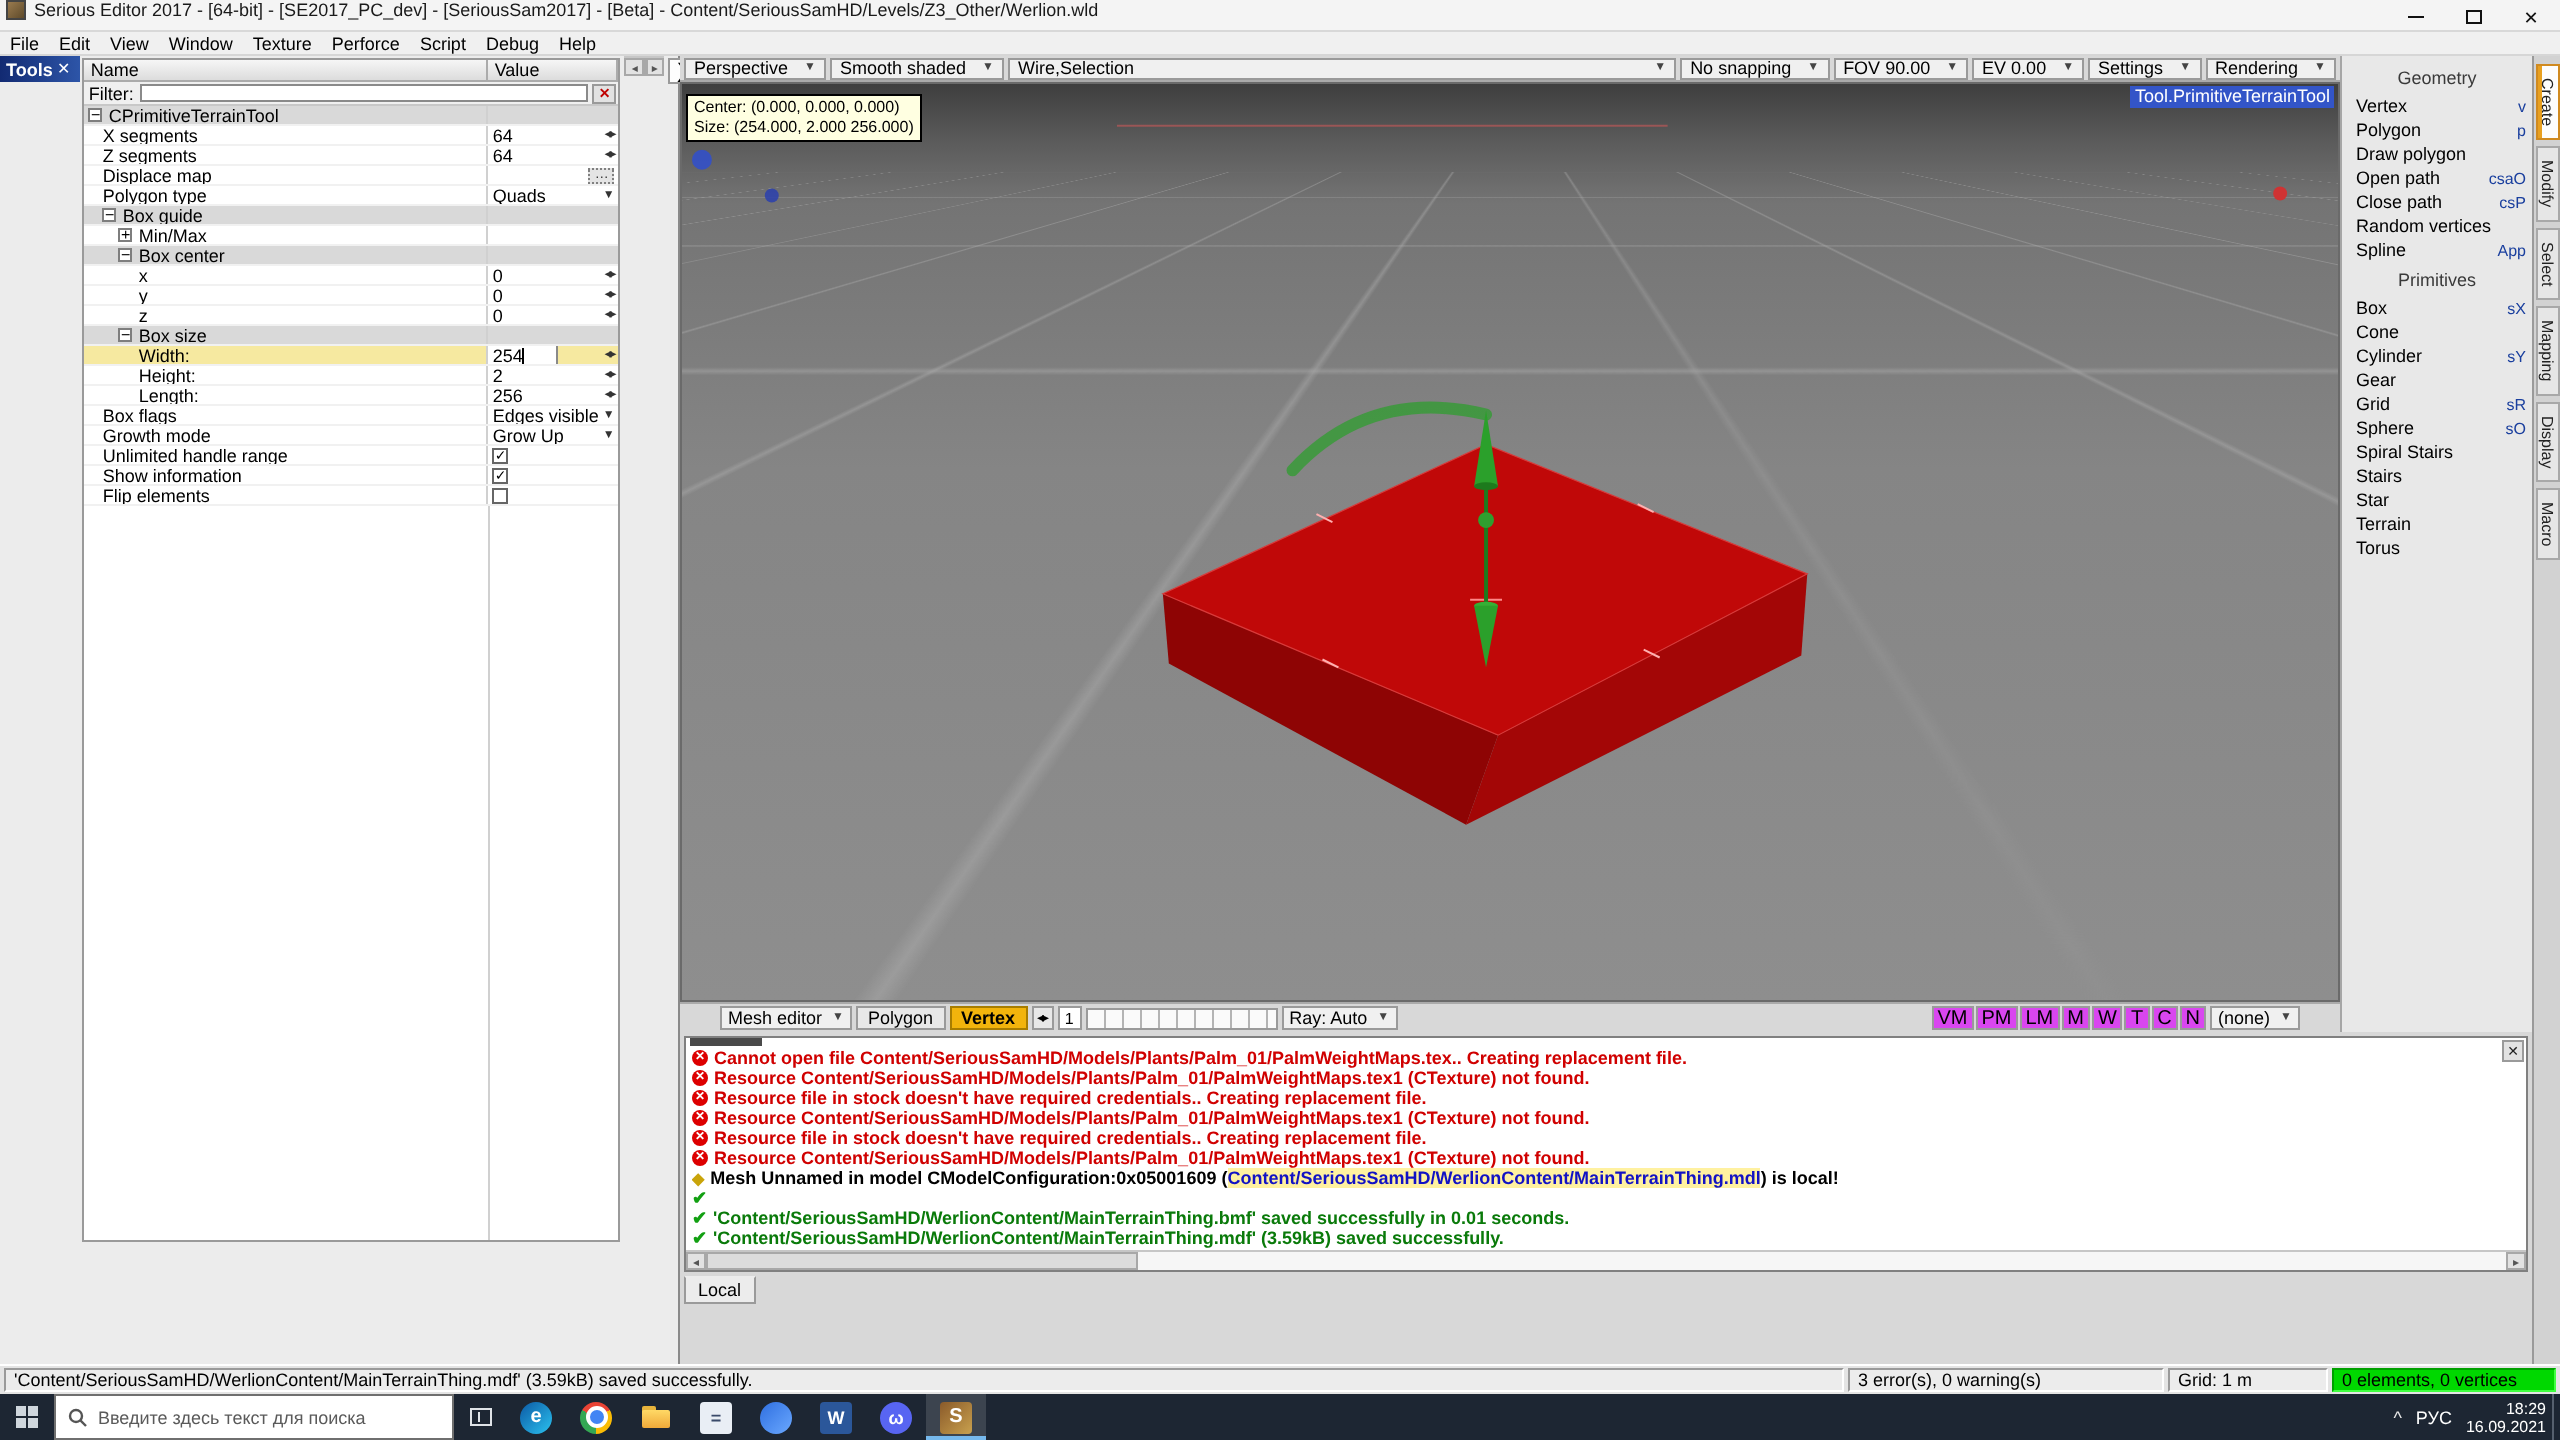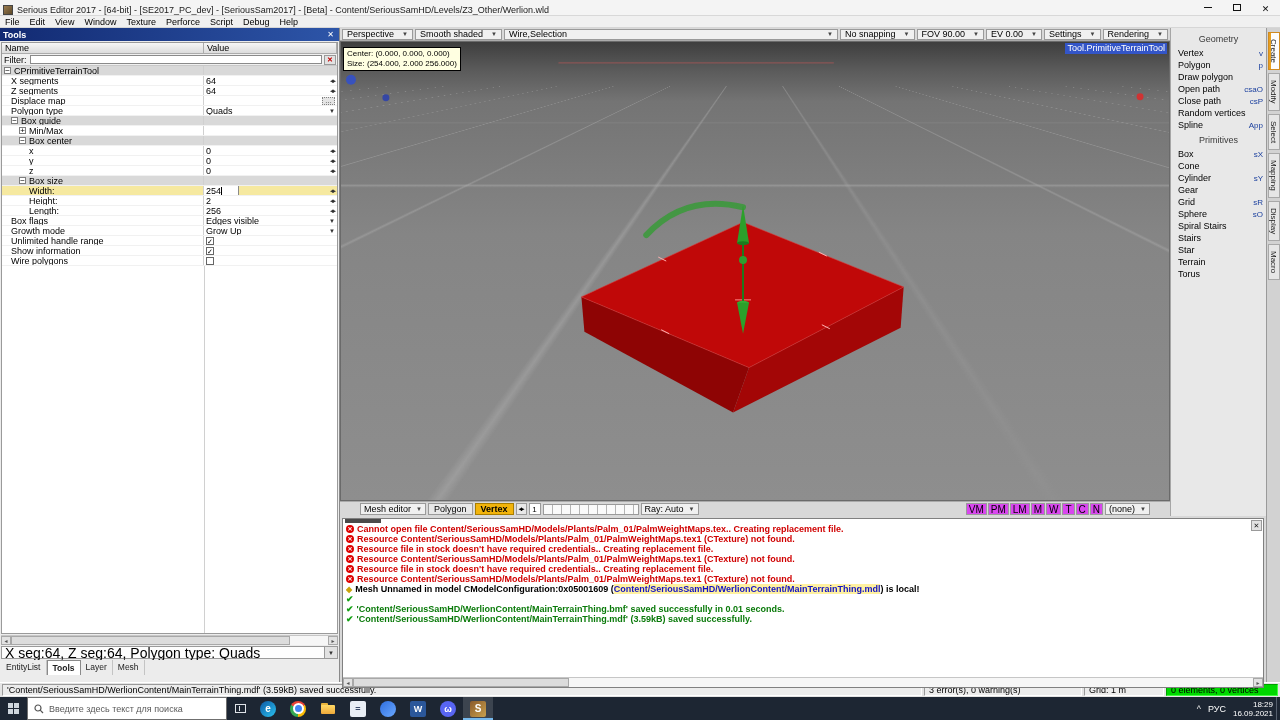--- a/index.html
+++ b/index.html
@@ -1,37 +1,37 @@
 <!DOCTYPE html>
 <html><head>
 <meta charset="utf-8">
 <style>
   *{box-sizing:border-box; margin:0; padding:0;}
   html,body{width:1280px;height:720px;overflow:hidden;background:#000;}
   body{font-family:"Liberation Sans", sans-serif; -webkit-font-smoothing:antialiased;}
   #root{width:1280px;height:720px;display:flex;flex-direction:column;background:#f0f0f0;}
 
   
-  .titlebar{height:16px;background:#f4f4f4;display:flex;align-items:flex-end;padding-left:3px;border-bottom:1px solid #d8d8d8;}
+  .titlebar{height:16px;background:#f4f4f4;display:flex;align-items:flex-start;padding-left:3px;border-bottom:1px solid #d8d8d8;}
   .app-ico{width:10px;height:10px;background:linear-gradient(135deg,#9a7b4f,#5e4a2a);border:1px solid #444;margin-right:4px;flex:none;}
   .title-text{font-size:9px;color:#1a1a1a;white-space:nowrap;overflow:hidden;flex:1;}
   .win-ctrl{width:29px;height:16px;display:flex;align-items:center;justify-content:center;flex:none;}
   .ic-min{width:8px;border-bottom:1px solid #111;height:1px;display:block;}
   .ic-max{width:8px;height:7px;border:1px solid #111;display:block;}
   .ic-close::before{content:"✕";font-size:9px;color:#111;}
 
   
   .menubar{height:12px;background:#f0f0f0;display:flex;align-items:center;border-bottom:1px solid #d6d6d6;}
   .menu-item{font-size:9px;line-height:12px;padding:0 5px;color:#000;}
 
   
   .main{height:654px;display:flex;min-height:0;}
 
   
-  .left-panel{width:340px;flex:none;display:flex;flex-direction:column;background:#ececec;border-right:1px solid #8a8a8a;}
+  .left-panel{width:340px;flex:none;display:flex;flex-direction:row;background:#ececec;border-right:1px solid #8a8a8a;}
   .lp-header{height:13px;background:linear-gradient(90deg,#122a72,#2d55a8);display:flex;align-items:center;padding:0 3px;flex:none;}
   .lp-title{color:#fff;font-size:9px;font-weight:bold;flex:1;}
   .lp-close{width:11px;height:10px;display:flex;align-items:center;justify-content:center;}
   .lp-close::before{content:"✕";color:#fff;font-size:8px;}
   .pg-box{flex:none;display:flex;flex-direction:column;background:#fff;border:1px solid #9a9a9a;margin:1px;height:592px;}
   .pg-colheads{display:flex;height:11px;flex:none;}
   .pg-colheads .col{background:linear-gradient(#f6f6f6,#dcdcdc);border-right:1px solid #ababab;border-bottom:1px solid #ababab;font-size:9px;line-height:10px;padding-left:3px;color:#000;}
   .col-name{width:202px;}
   .col-value{flex:1;}
   .pg-filter{height:12px;display:flex;align-items:center;background:#f0f0f0;border-bottom:1px solid #c8c8c8;padding:1px 1px 1px 2px;flex:none;}
@@ -120,21 +120,21 @@
   .rp-header{text-align:center;color:#3a3a3a;font-size:9px;margin:4px 0 3px;}
   .rp-item{height:12px;display:flex;align-items:center;padding:0 3px 0 7px;font-size:9px;white-space:nowrap;}
   .rp-short{margin-left:auto;color:#1a3f9e;font-size:8px;}
 
   
   .side-strip{width:14px;flex:none;background:#d2d2d2;border-left:1px solid #9a9a9a;display:flex;flex-direction:column;align-items:center;gap:3px;padding-top:4px;}
   .side-tab{writing-mode:vertical-rl;font-size:8px;color:#222;background:#e6e6e6;border:1px solid #a8a8a8;padding:6px 0;width:12px;display:flex;align-items:center;justify-content:center;white-space:nowrap;}
   .side-tab.sel{background:#fdfdfd;border-color:#d08a20;box-shadow:inset 2px 0 0 #e8a020;}
 
   
-  .log-panel{height:170px;flex:none;margin:2px 2px 0 2px;background:#fff;border:1px solid #808080;position:relative;overflow:hidden;display:flex;flex-direction:column;}
+  .log-panel{height:118px;flex:none;margin:2px 2px 0 2px;background:#fff;border:1px solid #808080;position:relative;overflow:hidden;display:flex;flex-direction:column;}
   .log-grip{position:absolute;top:0;left:2px;width:36px;height:4px;background:#4a4a4a;}
   .log-close{position:absolute;top:1px;right:1px;width:11px;height:11px;background:#e2e2e2;border:1px solid #9a9a9a;display:flex;align-items:center;justify-content:center;}
   .log-close::before{content:"✕";font-size:7px;color:#222;}
   .log-lines{flex:1;padding:5px 2px 0 3px;overflow:hidden;}
   .log-line{display:flex;align-items:center;gap:3px;height:10px;white-space:nowrap;overflow:hidden;font-size:9px;font-weight:bold;}
   .lic{flex:none;display:inline-flex;align-items:center;justify-content:center;}
   .log-line.err .lic{width:8px;height:8px;border-radius:50%;background:#dd0000;color:#fff;font-size:6px;line-height:8px;}
   .log-line.err .lic::before{content:"✕";}
   .log-line.ok .lic{color:#12a012;font-size:9px;}
   .log-line.ok .lic::before{content:"✔";}
@@ -472,21 +472,21 @@
               <div class="pg-val">
                 <span class="cb on"></span>
                 <span class="val-text"></span>
 
               </div>
             </div>
 
             <div class="pg-row ind1">
               <div class="pg-name">
 
-                <span class="pg-label">Wire polygons</span>
+                <span class="pg-label">Flip elements</span>
               </div>
               <div class="pg-val">
                 <span class="cb off"></span>
                 <span class="val-text"></span>
 
               </div>
             </div>
           </div>
         <div class="pg-filler"></div>
       </div>

